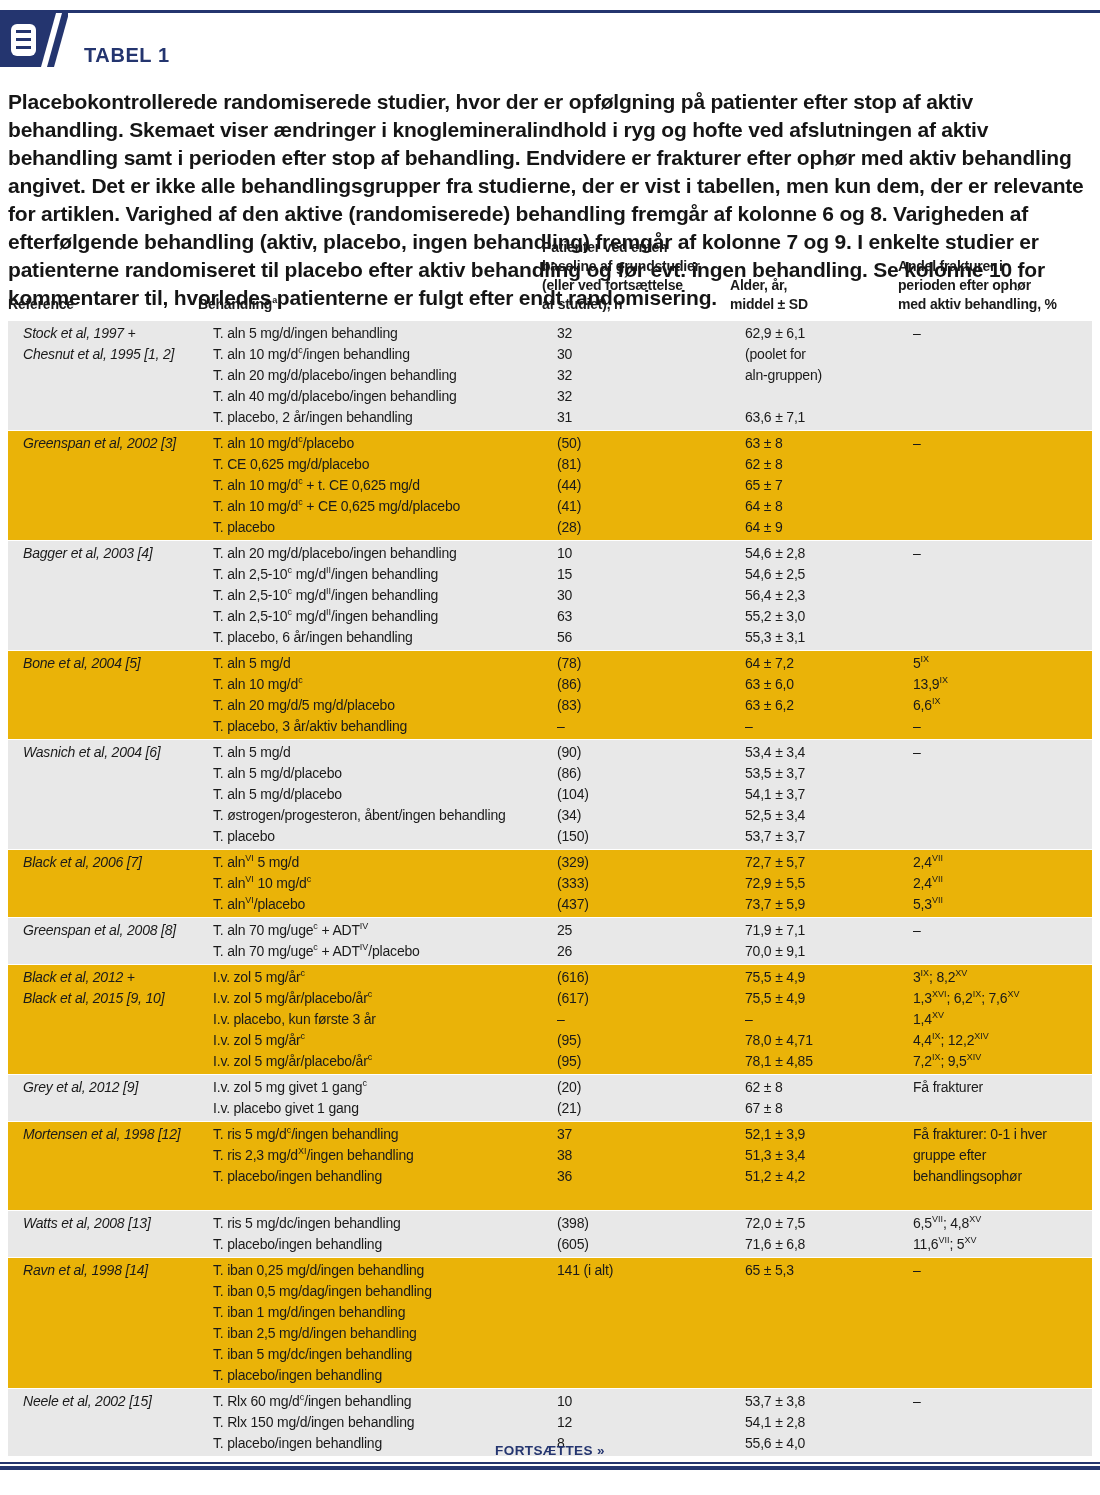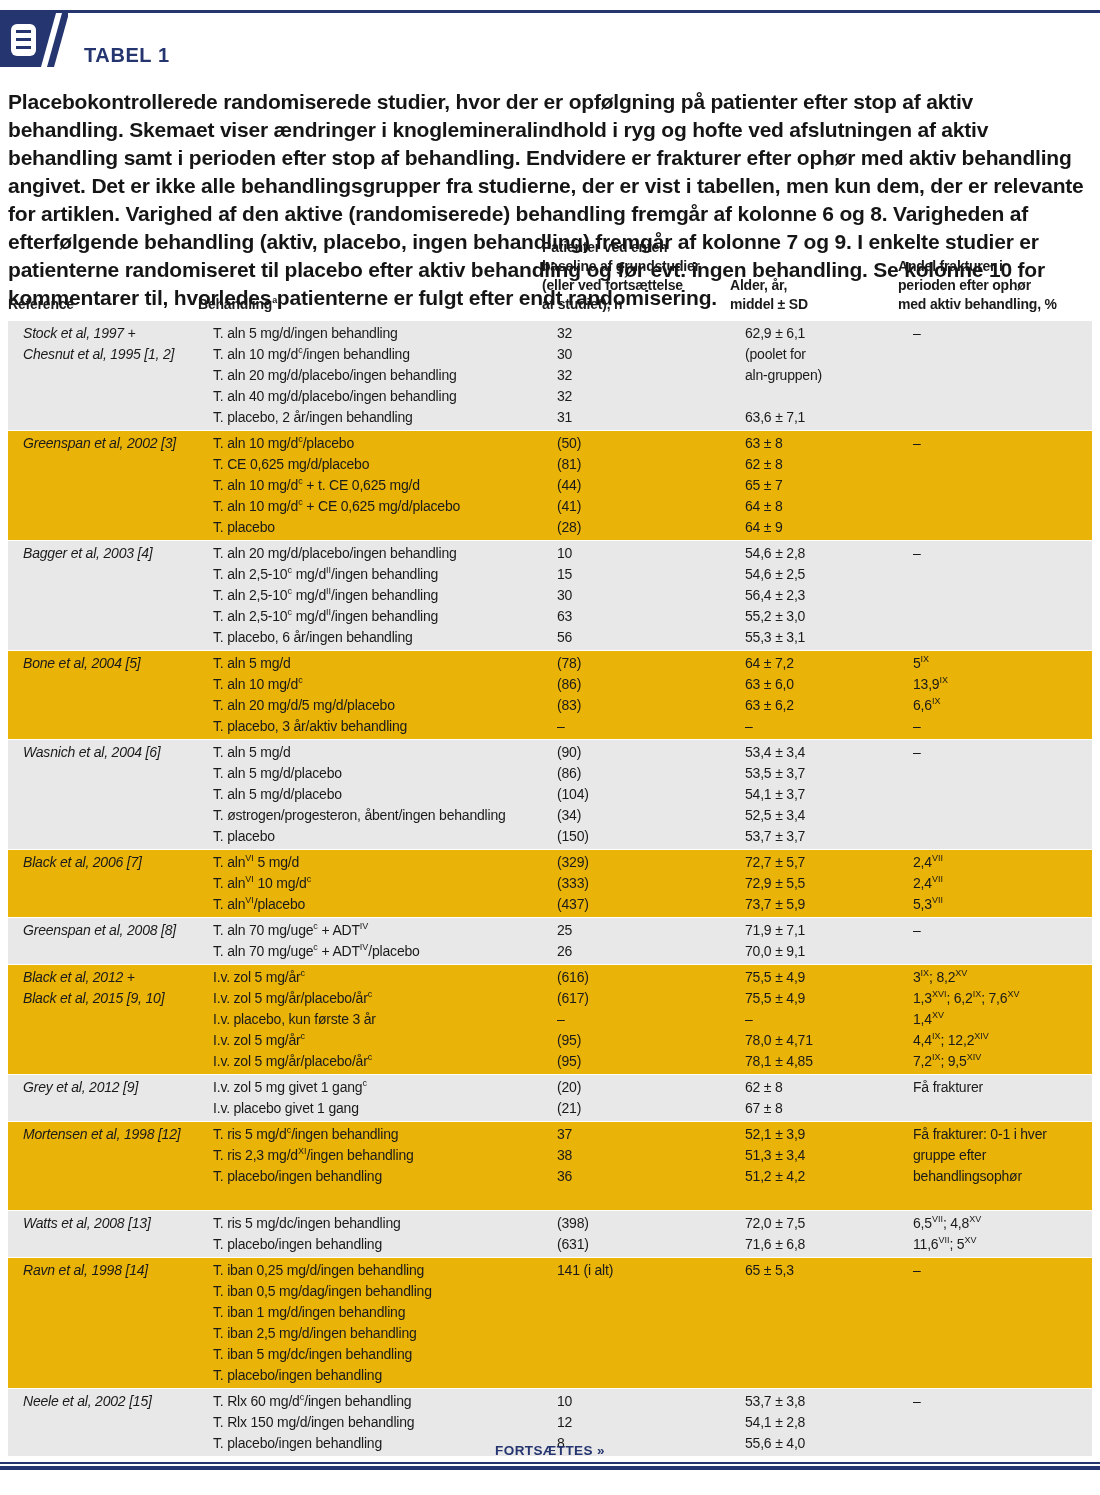--- a/index.html
+++ b/index.html
@@ -362,21 +362,21 @@
       <div class="grid group shaded">
         <div class="cell ref-cell">
           <div class="ln">Watts et al, 2008 [13]</div>
         </div>
         <div class="cell">
           <div class="ln">T. ris 5 mg/dc/ingen behandling</div>
           <div class="ln">T. placebo/ingen behandling</div>
         </div>
         <div class="cell">
           <div class="ln">(398)</div>
-          <div class="ln">(631)</div>
+          <div class="ln">(605)</div>
         </div>
         <div class="cell">
           <div class="ln">72,0 ± 7,5</div>
           <div class="ln">71,6 ± 6,8</div>
         </div>
         <div class="cell">
           <div class="ln">6,5<sup>VII</sup>; 4,8<sup>XV</sup></div>
           <div class="ln">11,6<sup>VII</sup>; 5<sup>XV</sup></div>
         </div>
       </div>

